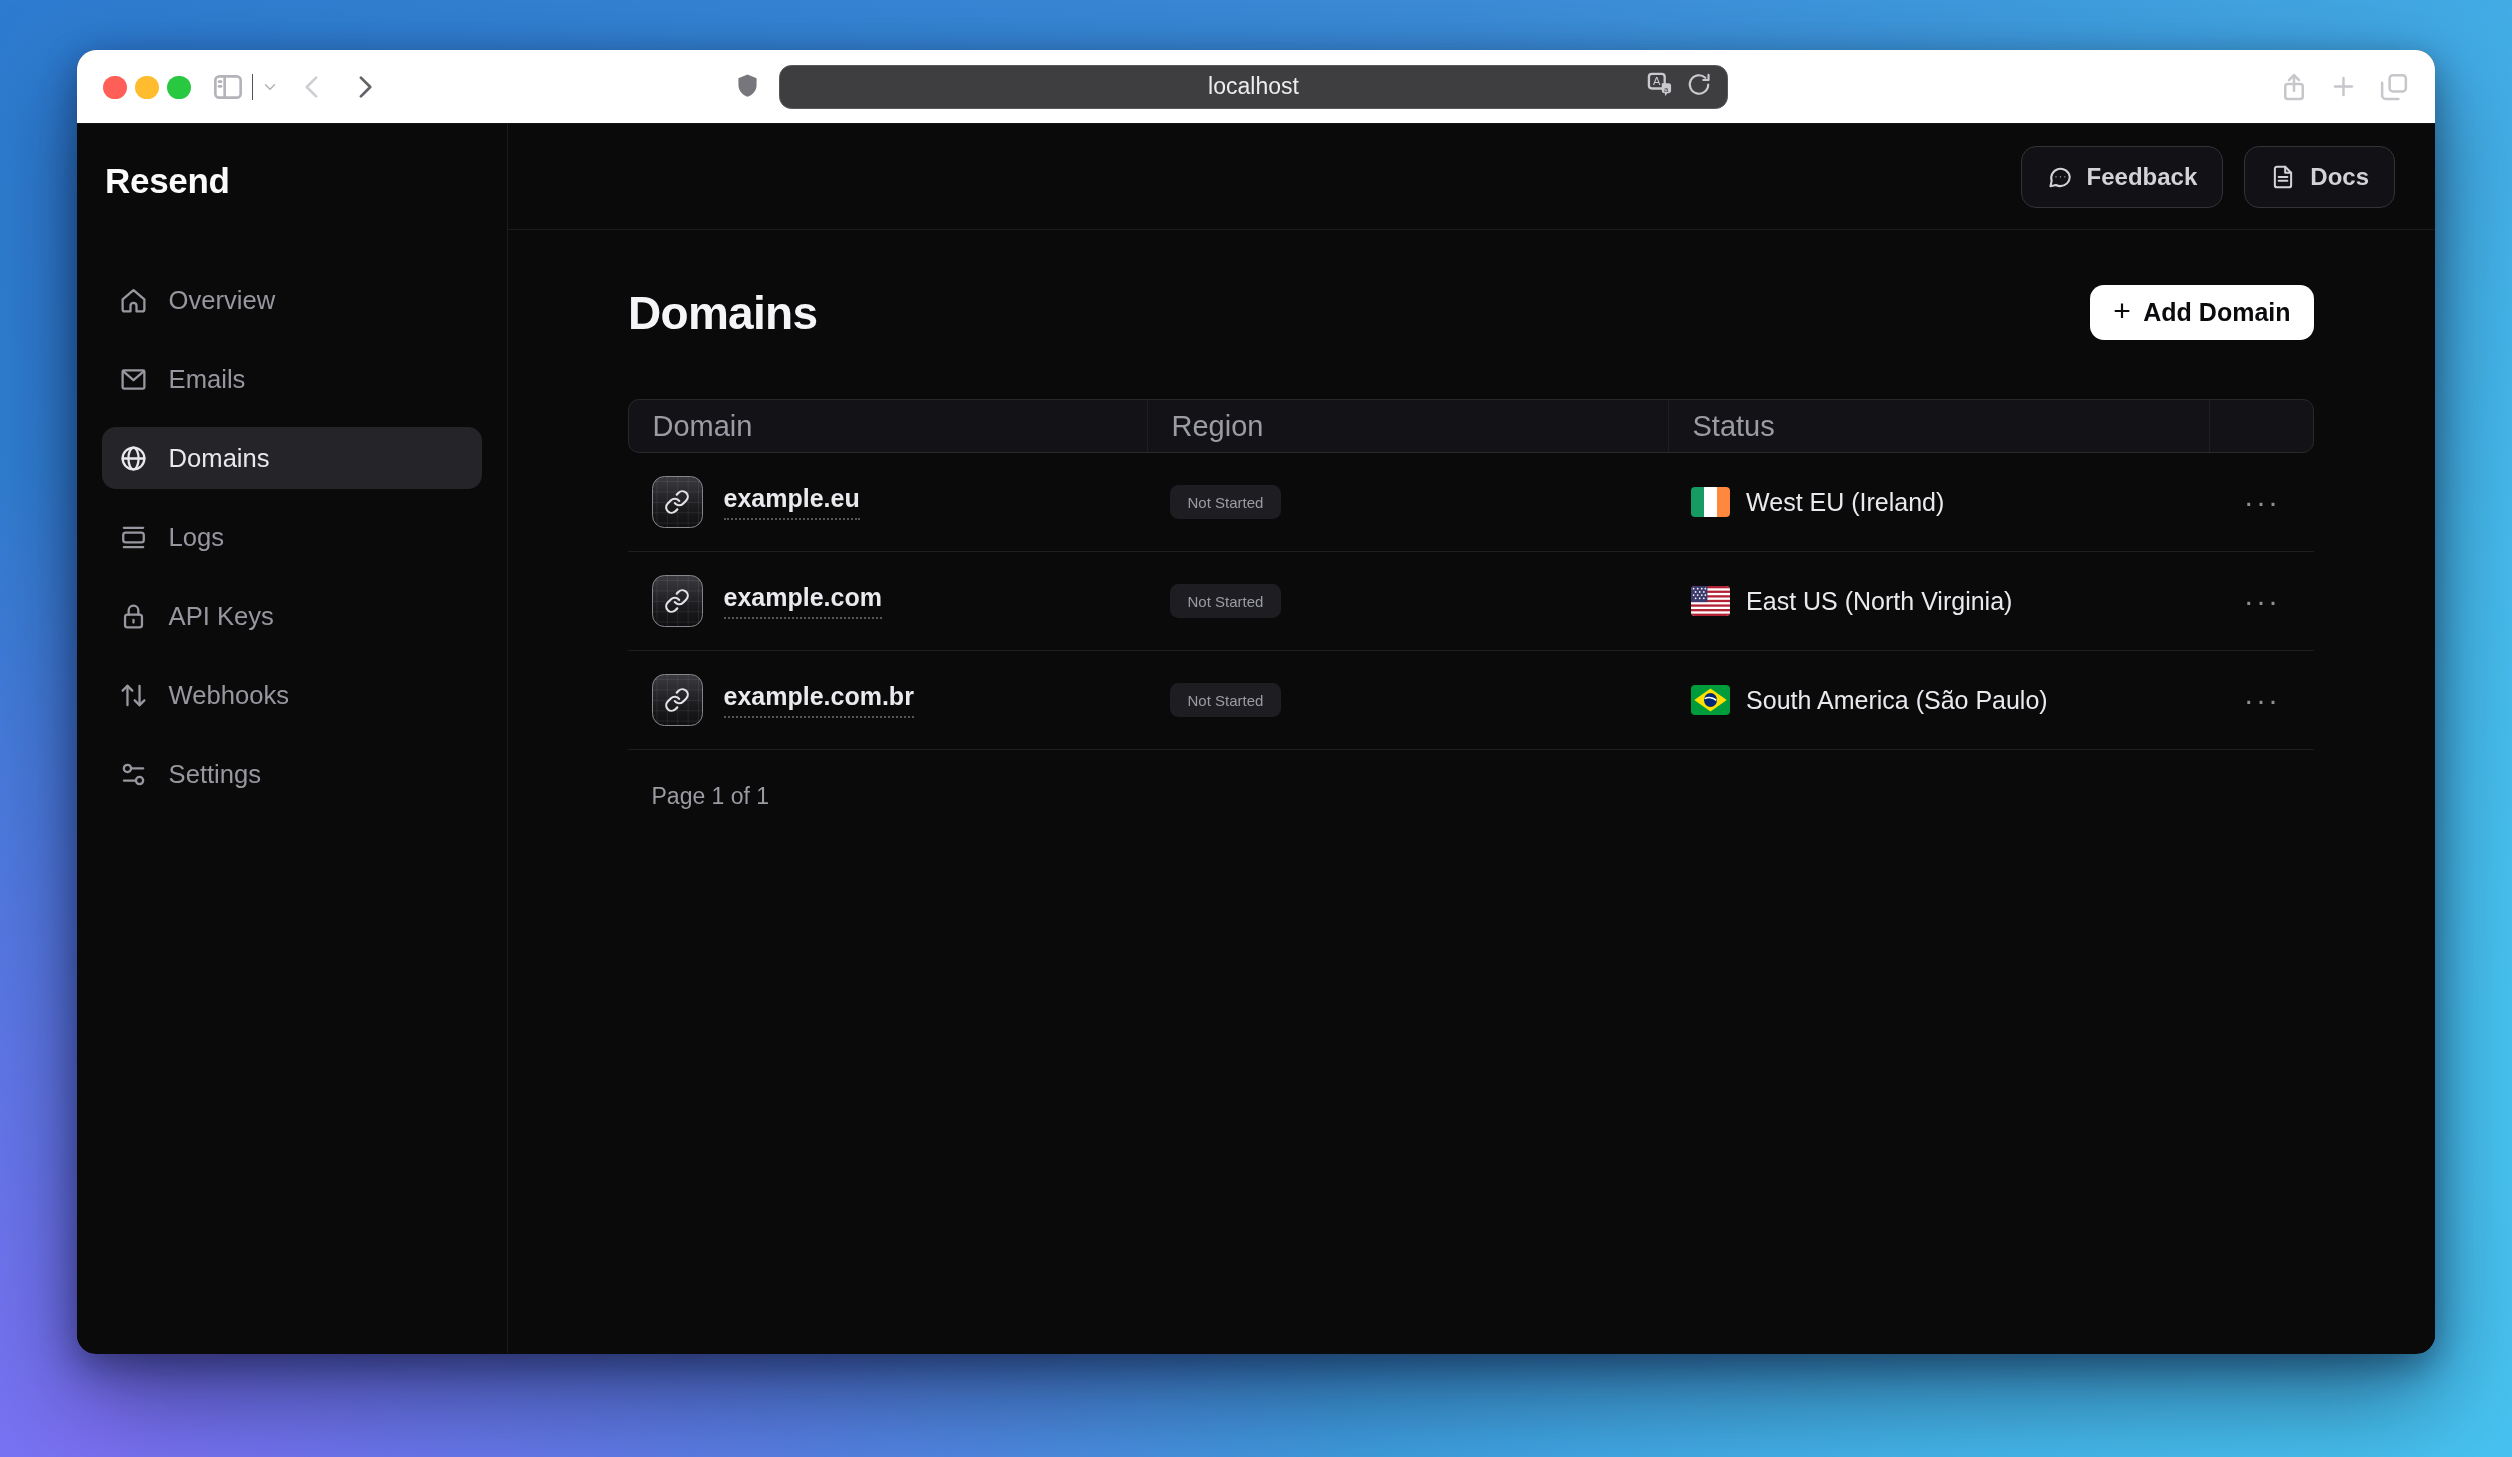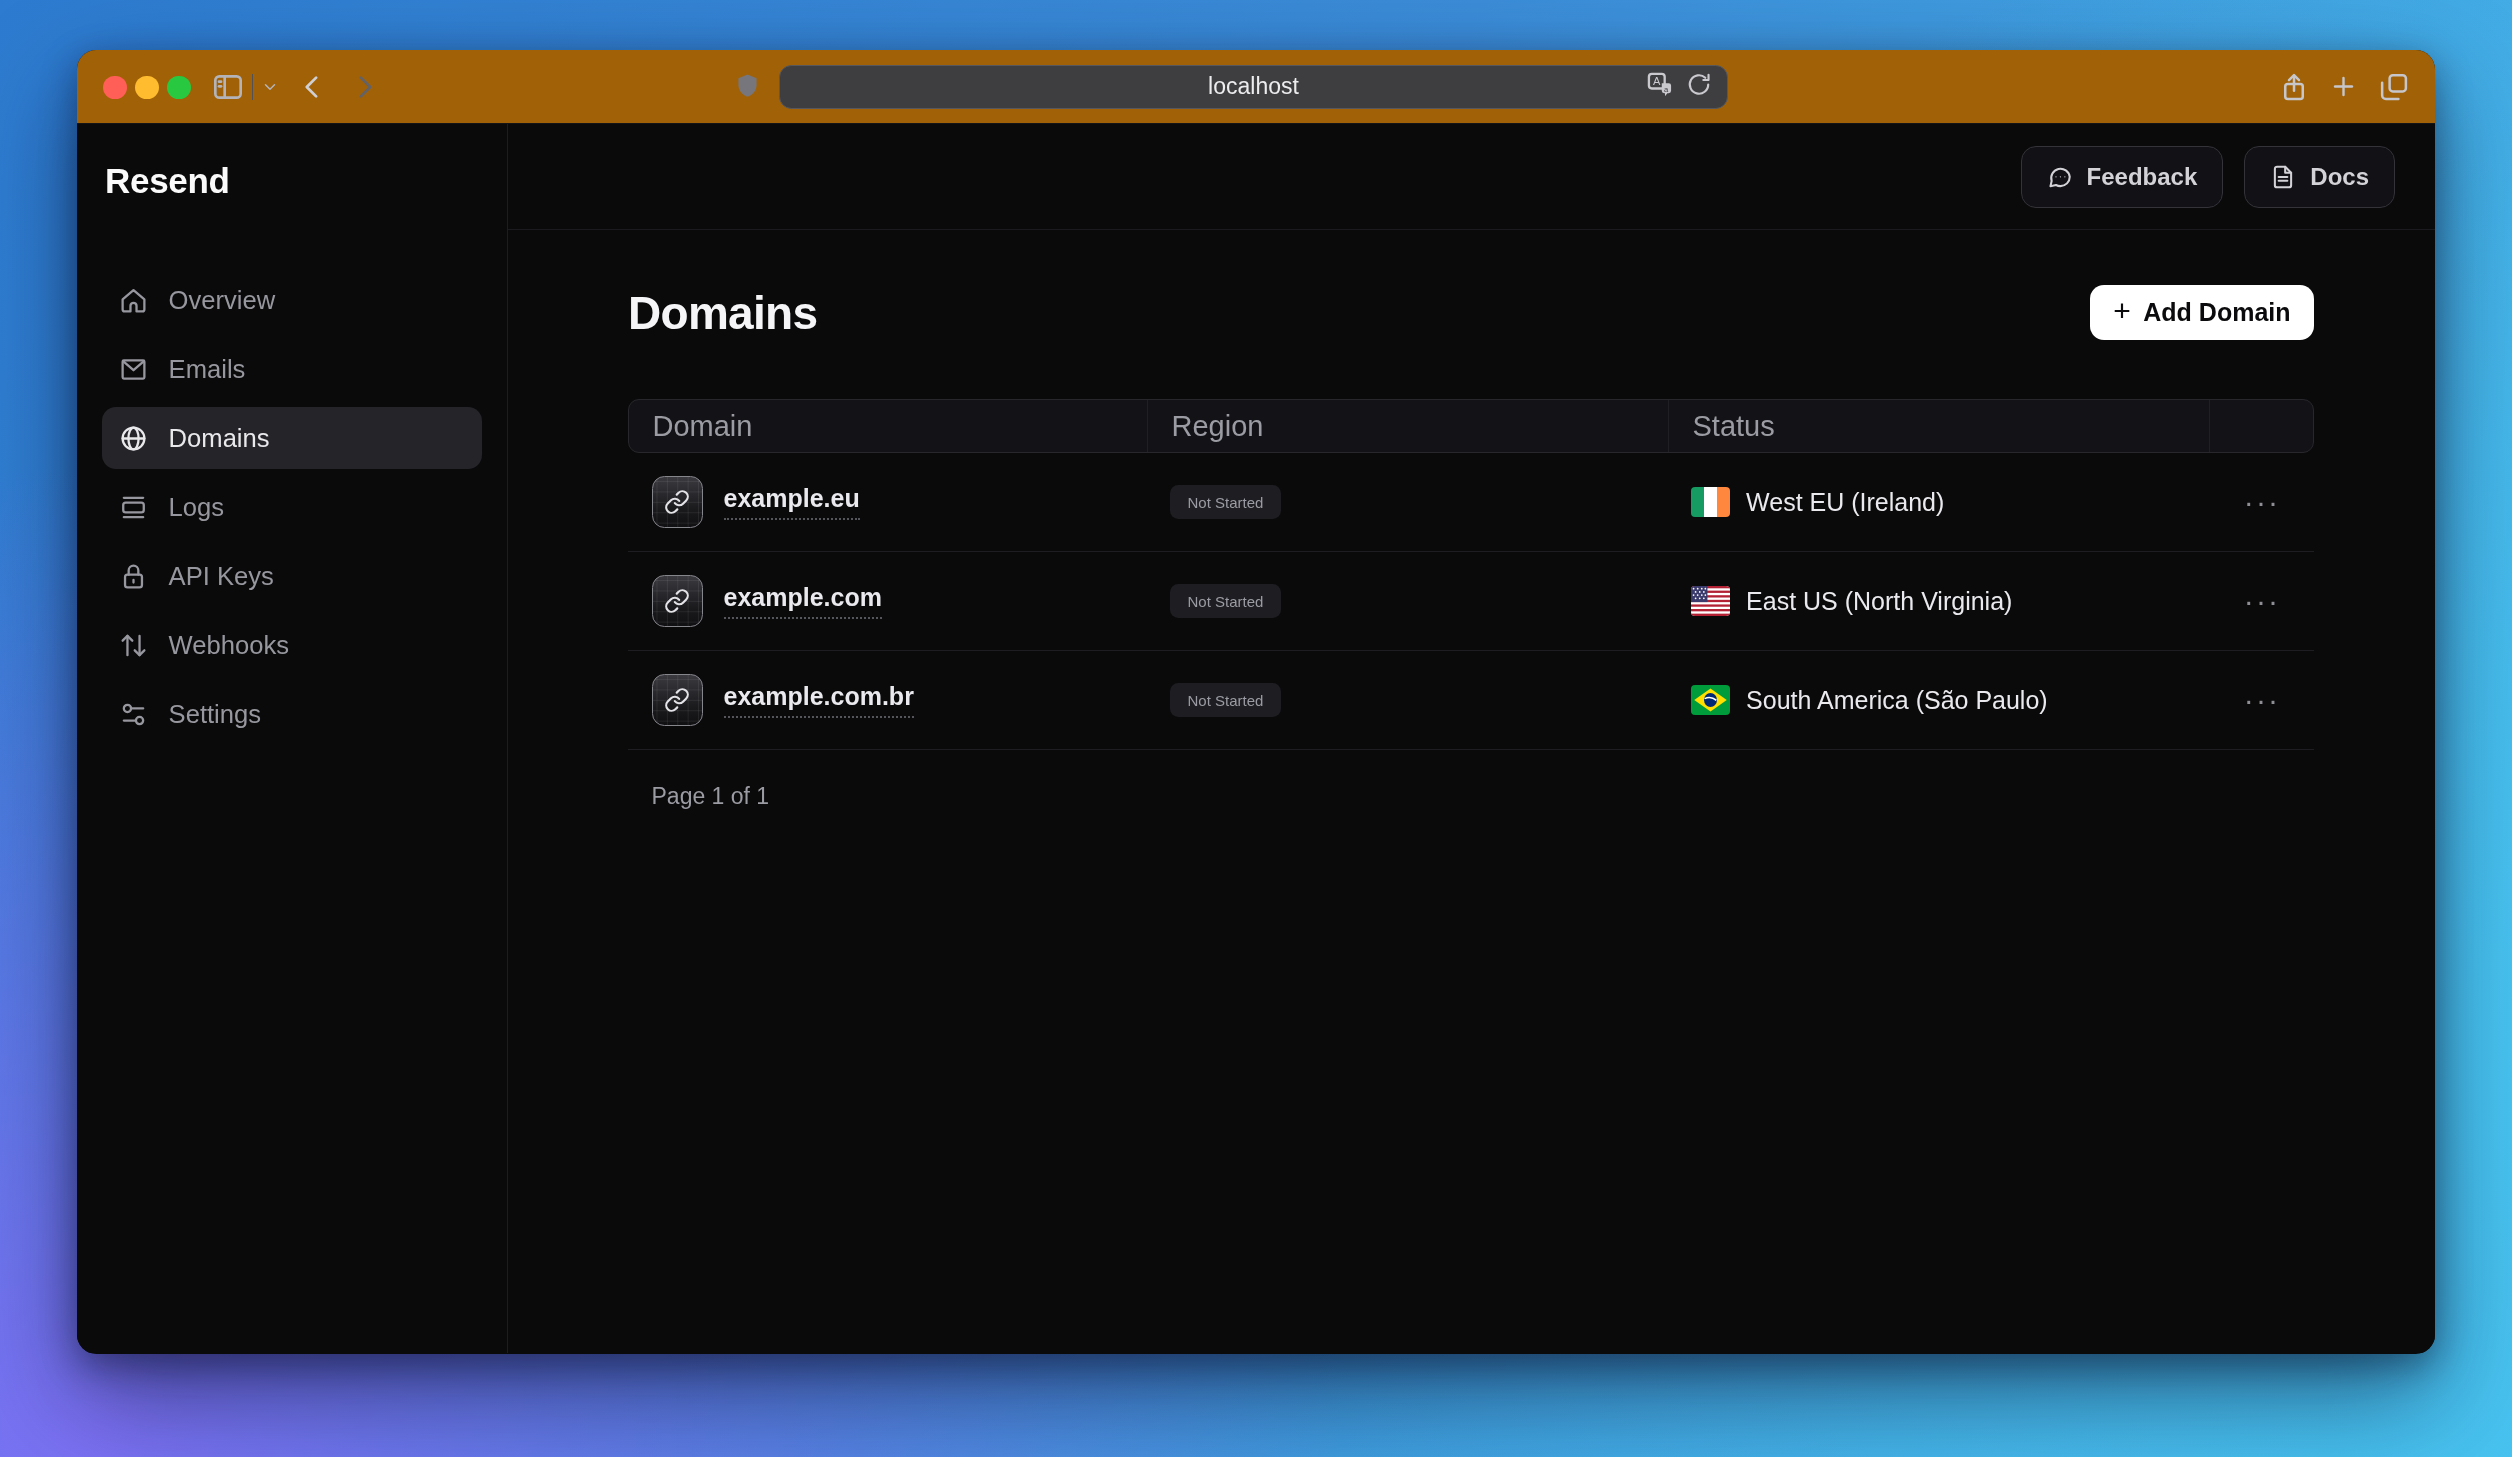--- a/index.html
+++ b/index.html
@@ -10,38 +10,38 @@
       radial-gradient(90% 120% at 4% 98%, rgba(128,112,246,.95) 0%, rgba(128,112,246,0) 55%),
       radial-gradient(85% 130% at 103% 72%, rgba(72,198,243,.92) 0%, rgba(72,198,243,0) 62%),
       linear-gradient(118deg,#2d7bd0 0%,#3b8cd8 45%,#47bdec 100%);
   }
   .window{
     position:absolute;left:77px;top:50px;width:2358px;height:1304px;
     border-radius:19.3px;overflow:hidden;background:#0a0a0b;
     box-shadow:0 41px 97px rgba(8,12,40,.5),0 11px 35px rgba(8,12,40,.4);
   }
   
-  .toolbar{position:relative;height:73px;background:#a16207;border-bottom:1.4px solid #141416;}
+  .toolbar{position:relative;height:73px;background:#ffffff;border-bottom:1.4px solid #141416;}
   .tl{position:absolute;top:25.6px;width:23.5px;height:23.5px;border-radius:50%;}
   .tb-ic{position:absolute;top:0;height:73px;display:flex;align-items:center;justify-content:center;color:#b3b3b9;}
   .tb-ic svg{fill:none;stroke:currentColor;stroke-width:2;stroke-linecap:round;stroke-linejoin:round;}
   .tb-divider{position:absolute;left:175px;top:23.5px;width:1.4px;height:26px;background:#515156;}
   .urlbar{
     position:absolute;left:702px;top:14.5px;width:949px;height:44px;box-sizing:border-box;
     background:#3e3e41;border:1.4px solid #58585c;border-radius:12.4px;
     display:flex;align-items:center;justify-content:center;
   }
   .url-text{color:#ececee;font-size:23px;}
   .urlbar .right-ics{position:absolute;right:15px;top:0;height:41px;display:flex;align-items:center;gap:12.4px;color:#c9c9ce;}
   .urlbar svg{fill:none;stroke:currentColor;stroke-width:2;stroke-linecap:round;stroke-linejoin:round;}
   
   .app{display:flex;height:1229px;background:#0a0a0b;}
   .sidebar{width:431px;flex:none;border-right:1.4px solid #1d1d21;box-sizing:border-box;}
   .logo{margin:37px 0 0 28px;font-size:35px;font-weight:bold;letter-spacing:-0.3px;color:#fafafa;}
-  .nav{margin-top:68px;display:flex;flex-direction:column;gap:7px;padding:0 25px;}
+  .nav{margin-top:68px;display:flex;flex-direction:column;gap:17px;padding:0 25px;}
   .nav-item{height:62px;border-radius:14px;display:flex;align-items:center;gap:21px;padding:0 16.6px;color:#97979f;font-size:25.6px;cursor:default;}
   .nav-item svg{width:29px;height:29px;fill:none;stroke:currentColor;stroke-width:1.9;stroke-linecap:round;stroke-linejoin:round;flex:none;}
   .nav-item.active{background:#242429;color:#e9e9ec;}
   .main{flex:1;display:flex;flex-direction:column;min-width:0;}
   .main-header{height:106px;flex:none;border-bottom:1.4px solid #1b1b1f;display:flex;align-items:center;justify-content:flex-end;gap:21px;padding-right:40px;box-sizing:border-box;}
   .hd-btn{height:62px;padding:0 25px;border-radius:15px;border:1.4px solid #333339;background:#121216;color:#d2d2d7;font-size:24px;font-weight:600;display:inline-flex;align-items:center;gap:14px;cursor:default;}
   .hd-btn svg{width:26px;height:26px;fill:none;stroke:currentColor;stroke-width:1.9;stroke-linecap:round;stroke-linejoin:round;}
   
   .page{flex:1;padding:0 121px 0 120px;}
   .page-head{margin-top:55px;display:flex;align-items:center;justify-content:space-between;}

